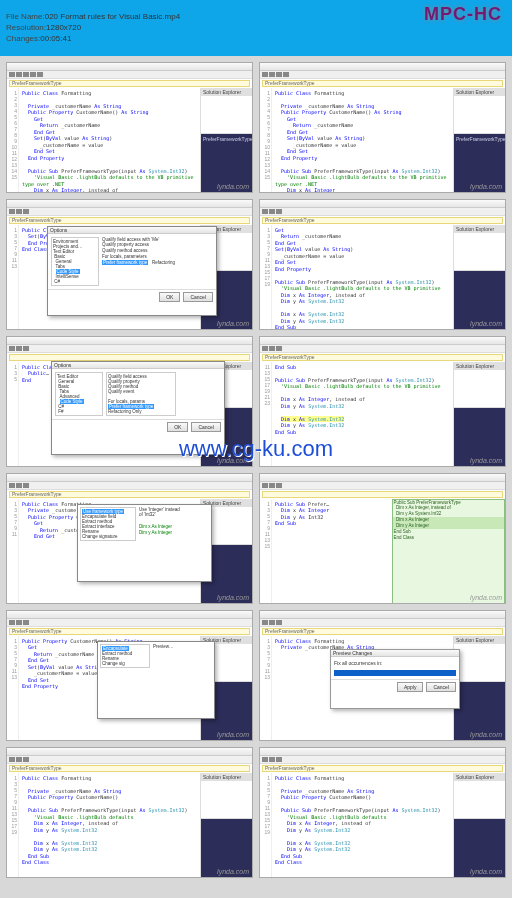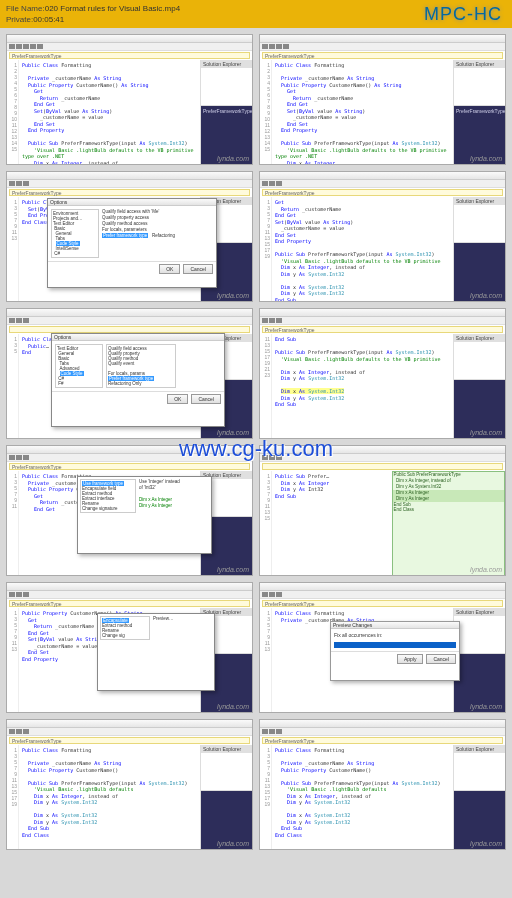--- a/index.html
+++ b/index.html
@@ -1,20 +1,20 @@
 <!DOCTYPE html>
 <html><head>
 <meta charset="utf-8">
 <style>
 *{margin:0;padding:0;box-sizing:border-box}
 body{width:512px;height:898px;background:#d8d8d8;font-family:Tahoma,Arial,sans-serif;font-size:8px;color:#333;overflow:hidden;position:relative}
-.header{background:#eab308;padding:3px 6px;line-height:1.4}
+.header{background:#0ea5e9;padding:11px 6px;line-height:1.4}
 .header .row{display:flex}
 .header .lbl{color:#444}
-.mpc-logo{position:absolute;top:4px;right:10px;font-size:18px;font-weight:400;color:#0369a1;text-shadow:0 0 4px #888;letter-spacing:1px}
+.mpc-logo{position:absolute;top:4px;right:10px;font-size:18px;font-weight:700;color:#701a75;text-shadow:0 0 4px #888;letter-spacing:1px}
 .grid{display:grid;grid-template-columns:1fr 1fr;gap:6px;padding:6px}
 .tile{background:#fff;border:1px solid #aaa;height:131px;position:relative;overflow:hidden}
 .tile-title{background:linear-gradient(#fafafa,#e6e6e6);height:8px;border-bottom:1px solid #ccc}
 .toolbar{height:8px;background:#f0f0f0;border-bottom:1px solid #ddd;display:flex;gap:1px;padding:1px 2px}
 .tb-ic{width:6px;height:5px;background:#888}
 .crumbbar{height:7px;background:#fffbdc;border:1px solid #e8d87a;margin:1px 2px;display:flex;align-items:center;padding:0 2px;font-size:5px;color:#666}
 .body{display:flex;height:calc(100% - 24px)}
 .gutter{width:12px;background:#fff;border-right:1px solid #eee;font-size:5px;color:#999;padding:2px 1px;line-height:1.2;text-align:right}
 .code{flex:1;background:#fff;font-family:Consolas,monospace;font-size:5px;line-height:1.3;color:#333;padding:2px 3px;overflow:hidden}
 .kw{color:#0000ff}
@@ -43,21 +43,25 @@
 </style>
 </head>
 <body>
 
 <div class="header">
   <div class="row">
       <span class="lbl">File Name: </span>
       <span>020 Format rules for Visual Basic.mp4</span>
     </div>
   <div class="row">
-      <span class="lbl">Private: </span>
+      <span class="lbl">Resolution: </span>
+      <span>1280x720</span>
+    </div>
+  <div class="row">
+      <span class="lbl">Changes: </span>
       <span>00:05:41</span>
     </div>
 </div>
 
 <div class="mpc-logo">MPC-HC</div>
 
 <div class="grid">
 
   <div class="tile">
     <div class="tile-title"></div>

